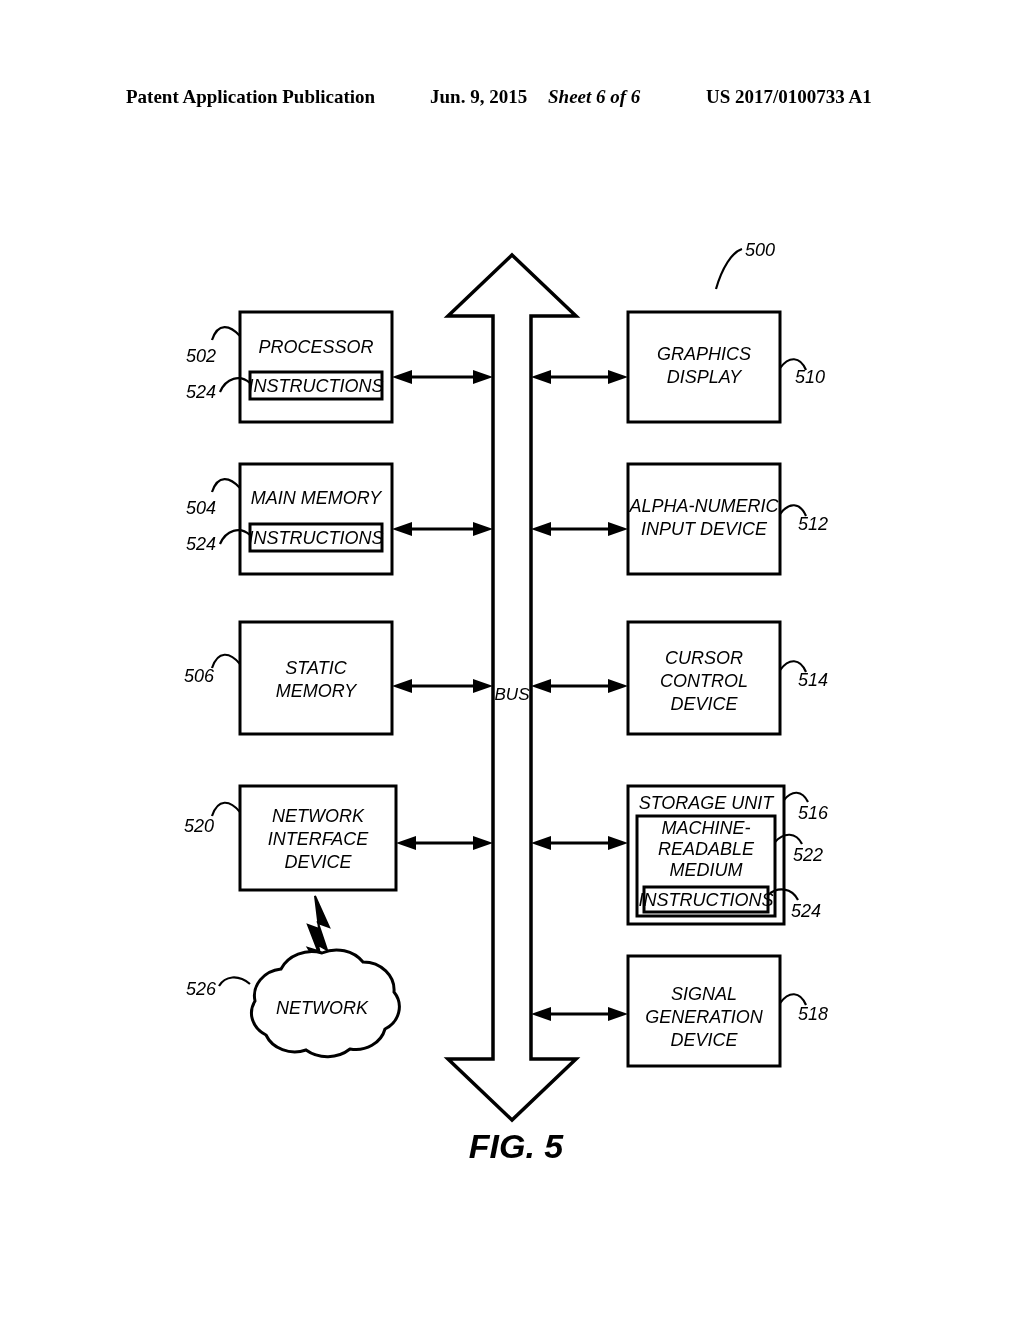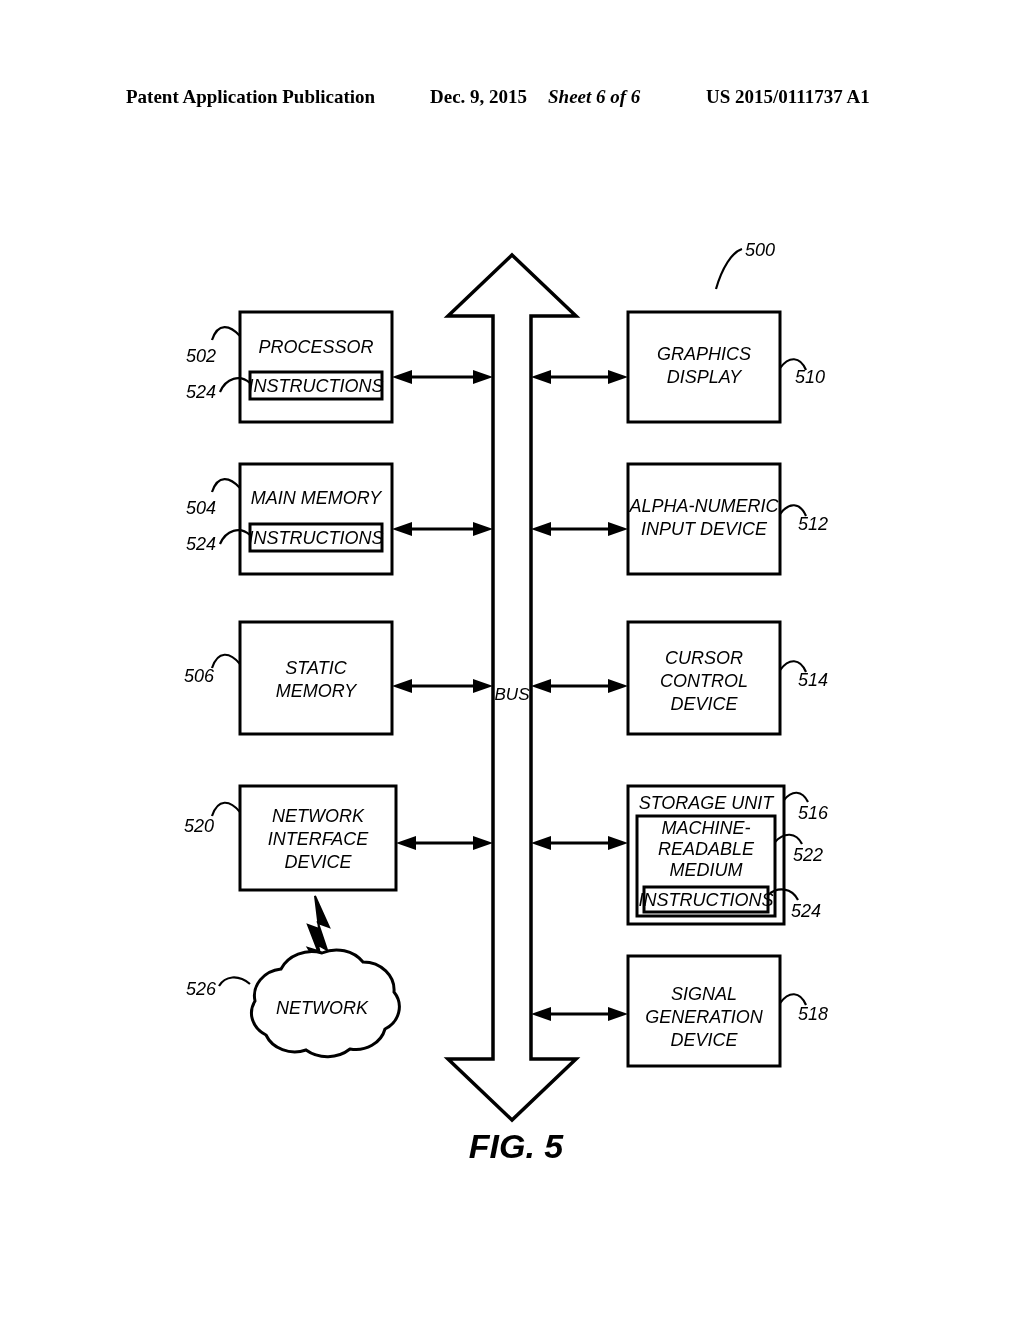--- a/index.html
+++ b/index.html
@@ -103,23 +103,23 @@
     stroke: #000000;
     stroke-width: 2;
     stroke-linejoin: miter;
   }
 </style>
 </head>
 <body>
 
 <div class="page-header">
   <span class="hdr-pub">Patent Application Publication</span>
-  <span class="hdr-date">Dec. 9, 2015</span>
+  <span class="hdr-date">Jun. 9, 2015</span>
   <span class="hdr-sheet">Sheet 6 of 6</span>
-  <span class="hdr-num">US 2015/0111737 A1</span>
+  <span class="hdr-num">US 2017/0100733 A1</span>
 </div>
 
 <svg id="figure" viewBox="0 0 1024 1320">
 
   <path class="bus-shape" d="M 512,255
            L 576,316
            L 531,316
            L 531,1059
            L 576,1059
            L 512,1120

